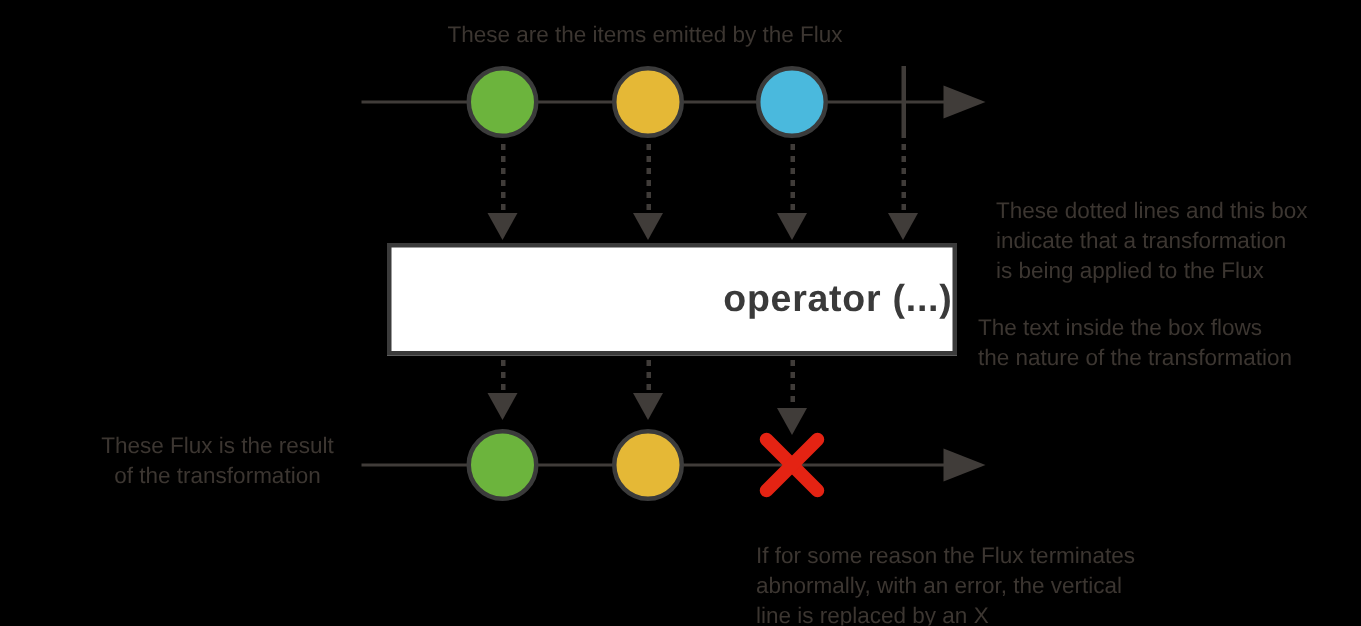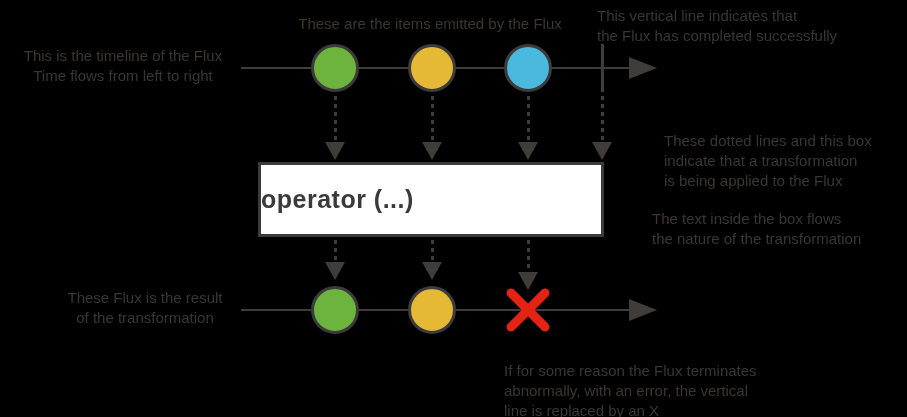--- a/index.html
+++ b/index.html
@@ -58,44 +58,40 @@
   .marble{
     position:absolute;width:42px;height:42px;
     border-radius:50%;
     border:3px solid var(--marble-border);
   }
   .marble.green{background:var(--marble-green);}
   .marble.yellow{background:var(--marble-yellow);}
   .marble.blue{background:var(--marble-blue);}
   .op-box{
     position:absolute;left:258px;top:162px;
-    width:346px;height:75px;
+    width:380px;height:75px;
     box-sizing:border-box;
     background:var(--box-bg);
     border:3px solid var(--marble-border);
-    display:flex;align-items:center;justify-content:flex-start;
+    display:flex;align-items:center;justify-content:flex-end;
   }
   .op-label{
     color:var(--box-text);
     font-size:25px;
     font-weight:bold;
     letter-spacing:0.5px;
   }
   .xmark{position:absolute;left:504px;top:286px;width:48px;height:48px;}
 </style>
 </head>
 <body>
 
 <div class="canvas">
 
   <div class="ann center" style="left:280px;top:14px;width:300px;">These are the items emitted by the Flux</div>
-  <div class="ann center" style="left:8px;top:46px;width:230px;">This is the timeline of the Flux
-Time flows from left to right</div>
-  <div class="ann" style="left:597px;top:6px;width:305px;">This vertical line indicates that
-the Flux has completed successfully</div>
   <div class="ann" style="left:652px;top:131px;width:255px;margin-left:12px;">These dotted lines and this box
 indicate that a transformation
 is being applied to the Flux</div>
   <div class="ann" style="left:652px;top:209px;width:255px;">The text inside the box flows
 the nature of the transformation</div>
   <div class="ann center" style="left:20px;top:288px;width:250px;">These Flux is the result
 of the transformation</div>
   <div class="ann" style="left:504px;top:361px;width:320px;">If for some reason the Flux terminates
 abnormally, with an error, the vertical
 line is replaced by an X</div>

